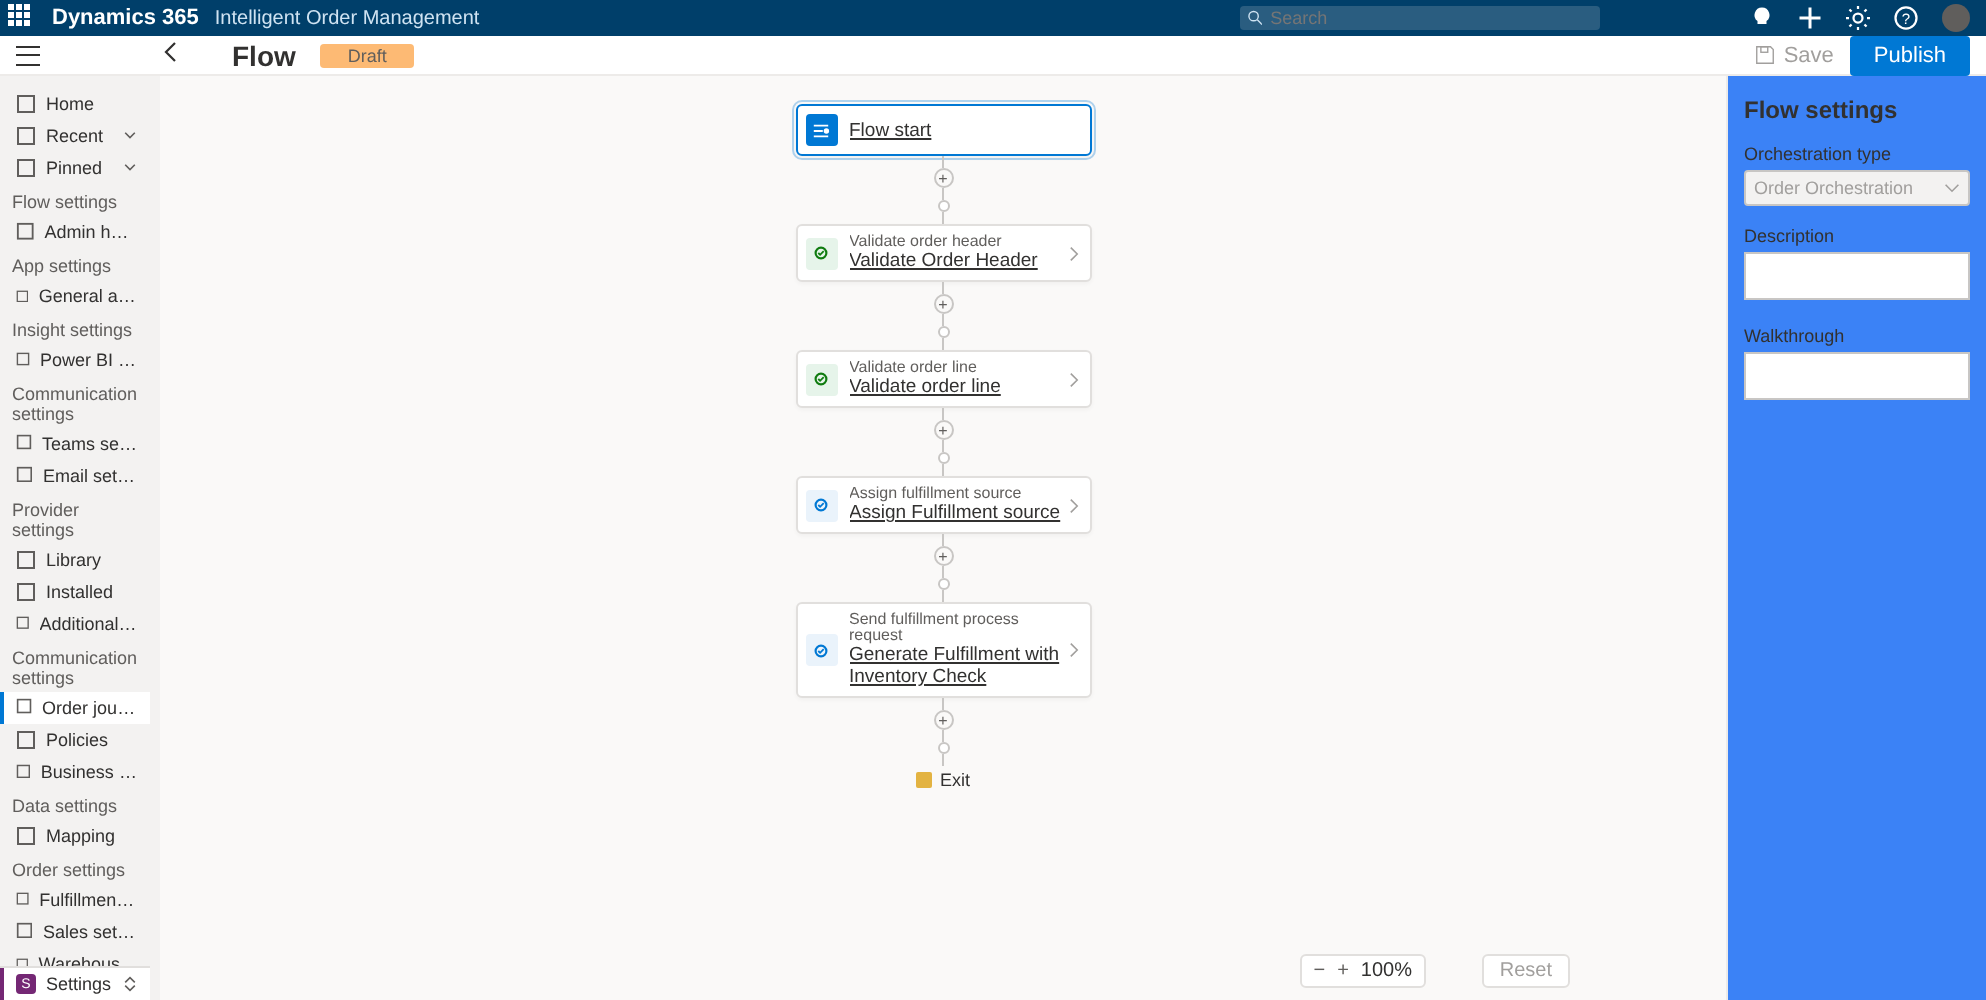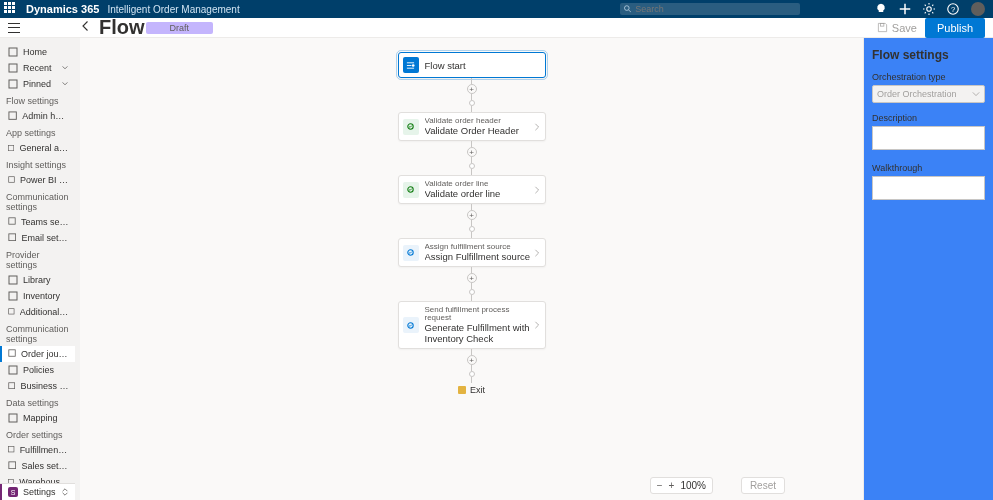--- a/index.html
+++ b/index.html
@@ -16,22 +16,22 @@
 .search-wrap { background: #2a5d80; border-radius: 2px; width: 180px; height: 12px; display: flex; align-items: center; padding: 0 4px; margin-left: 380px; }
 .search-wrap svg { width: 8px; height: 8px; fill: #cfe3f2; }
 .search-wrap input { background: transparent; border: none; outline: none; color: #cfe3f2; font-size: 9px; margin-left: 4px; width: 100%; }
 .avatar { width: 14px; height: 14px; border-radius: 50%; background: #605e5c; }
 
 
 .subbar { height: 20px; display: flex; align-items: center; padding: 0 8px; background: #fff; border-bottom: 1px solid #edebe9; }
 .burger { width: 12px; height: 10px; display: flex; flex-direction: column; justify-content: space-between; margin-right: 60px; }
 .burger span { height: 1px; background: #323130; }
 .backarr svg { width: 12px; height: 12px; fill: #323130; }
-.flow-title { font-size: 20px; font-weight: 600; margin-left: 7px; }
-.status-pill { background: #c4b5fd; color: #605e5c; font-size: 9px; padding: 1px 24px; border-radius: 2px; margin-left: 1px; }
+.flow-title { font-size: 14px; font-weight: 600; margin-left: 24px; }
+.status-pill { background: #fdba74; color: #605e5c; font-size: 9px; padding: 1px 14px; border-radius: 2px; margin-left: 12px; }
 .subbar .right { margin-left: auto; display: flex; align-items: center; gap: 8px; }
 .save-btn { display: flex; align-items: center; color: #a19f9d; font-size: 11px; gap: 4px; text-align: right; }
 .save-btn svg { width: 11px; height: 11px; fill: #a19f9d; }
 .publish-btn { background: #0078d4; color: #fff; border: none; padding: 4px 12px; font-size: 11px; border-radius: 2px; }
 
 
 .main { display: flex; height: 462px; }
 .sidebar { width: 80px; background: #f3f2f1; padding-top: 6px; overflow-y: auto; font-size: 9px; }
 .sidebar-inner { width: 75px; }
 .group-label { color: #605e5c; font-size: 9px; padding: 4px 6px 2px; font-weight: 400; }
@@ -44,21 +44,21 @@
 
 .canvas { flex: 1; background: #faf9f8; position: relative; overflow: auto; }
 .flow-col { width: 150px; margin: 14px auto 0; display: flex; flex-direction: column; align-items: center; }
 .step { width: 148px; background: #fff; border: 1px solid #e1dfdd; border-radius: 3px; display: flex; align-items: center; padding: 4px; box-shadow: 0 1px 2px rgba(0,0,0,0.04); }
 .step.start { border: 1px solid #0078d4; outline: 1px solid rgba(0,120,212,0.3); outline-offset: 1px; }
 .step-icon { width: 16px; height: 16px; border-radius: 2px; display: flex; align-items: center; justify-content: center; margin-right: 6px; flex-shrink: 0; }
 .step-icon.blue { background: #0078d4; }
 .step-icon svg { width: 9px; height: 9px; }
 .step-text { flex: 1; overflow: hidden; }
 .step-small { font-size: 8px; color: #605e5c; line-height: 1; }
-.step-big { font-size: 9.5px; color: #323130; font-weight: 400; }
+.step-big { font-size: 9.5px; color: #323130; font-weight: 400; text-decoration: underline; }
 .step-chev { width: 8px; height: 8px; }
 .connector { display: flex; flex-direction: column; align-items: center; }
 .conn-line { width: 1px; height: 6px; background: #c8c6c4; }
 .conn-plus { width: 10px; height: 10px; border: 1px solid #c8c6c4; border-radius: 50%; display: flex; align-items: center; justify-content: center; color: #605e5c; font-size: 8px; }
 .conn-circle { width: 6px; height: 6px; border: 1px solid #c8c6c4; border-radius: 50%; background: #fff; }
 .exit-node { display: flex; align-items: center; gap: 4px; margin-top: 2px; }
 .exit-sq { width: 8px; height: 8px; background: #e3b341; border-radius: 1px; }
 
 
 .zoom { position: absolute; bottom: 6px; right: 150px; display: flex; align-items: center; gap: 6px; background: #fff; border: 1px solid #e1dfdd; border-radius: 3px; padding: 2px 6px; font-size: 10px; }
@@ -212,21 +212,21 @@
         <div class="side-item">
           <div class="ic"><svg viewBox="0 0 10 10">
               <rect x="1" y="1" width="8" height="8" fill="none" stroke="#605e5c" stroke-width="1"></rect>
             </svg></div>
           <div class="lbl">Library</div>
         </div>
         <div class="side-item">
           <div class="ic"><svg viewBox="0 0 10 10">
               <rect x="1" y="1" width="8" height="8" fill="none" stroke="#605e5c" stroke-width="1"></rect>
             </svg></div>
-          <div class="lbl">Inventory</div>
+          <div class="lbl">Installed</div>
         </div>
         <div class="side-item">
           <div class="ic"><svg viewBox="0 0 10 10">
               <rect x="1" y="1" width="8" height="8" fill="none" stroke="#605e5c" stroke-width="1"></rect>
             </svg></div>
           <div class="lbl">Additional settings</div>
         </div>
         <div class="group-label">Communication settings</div>
         <div class="side-item active">
           <div class="ic"><svg viewBox="0 0 10 10">

